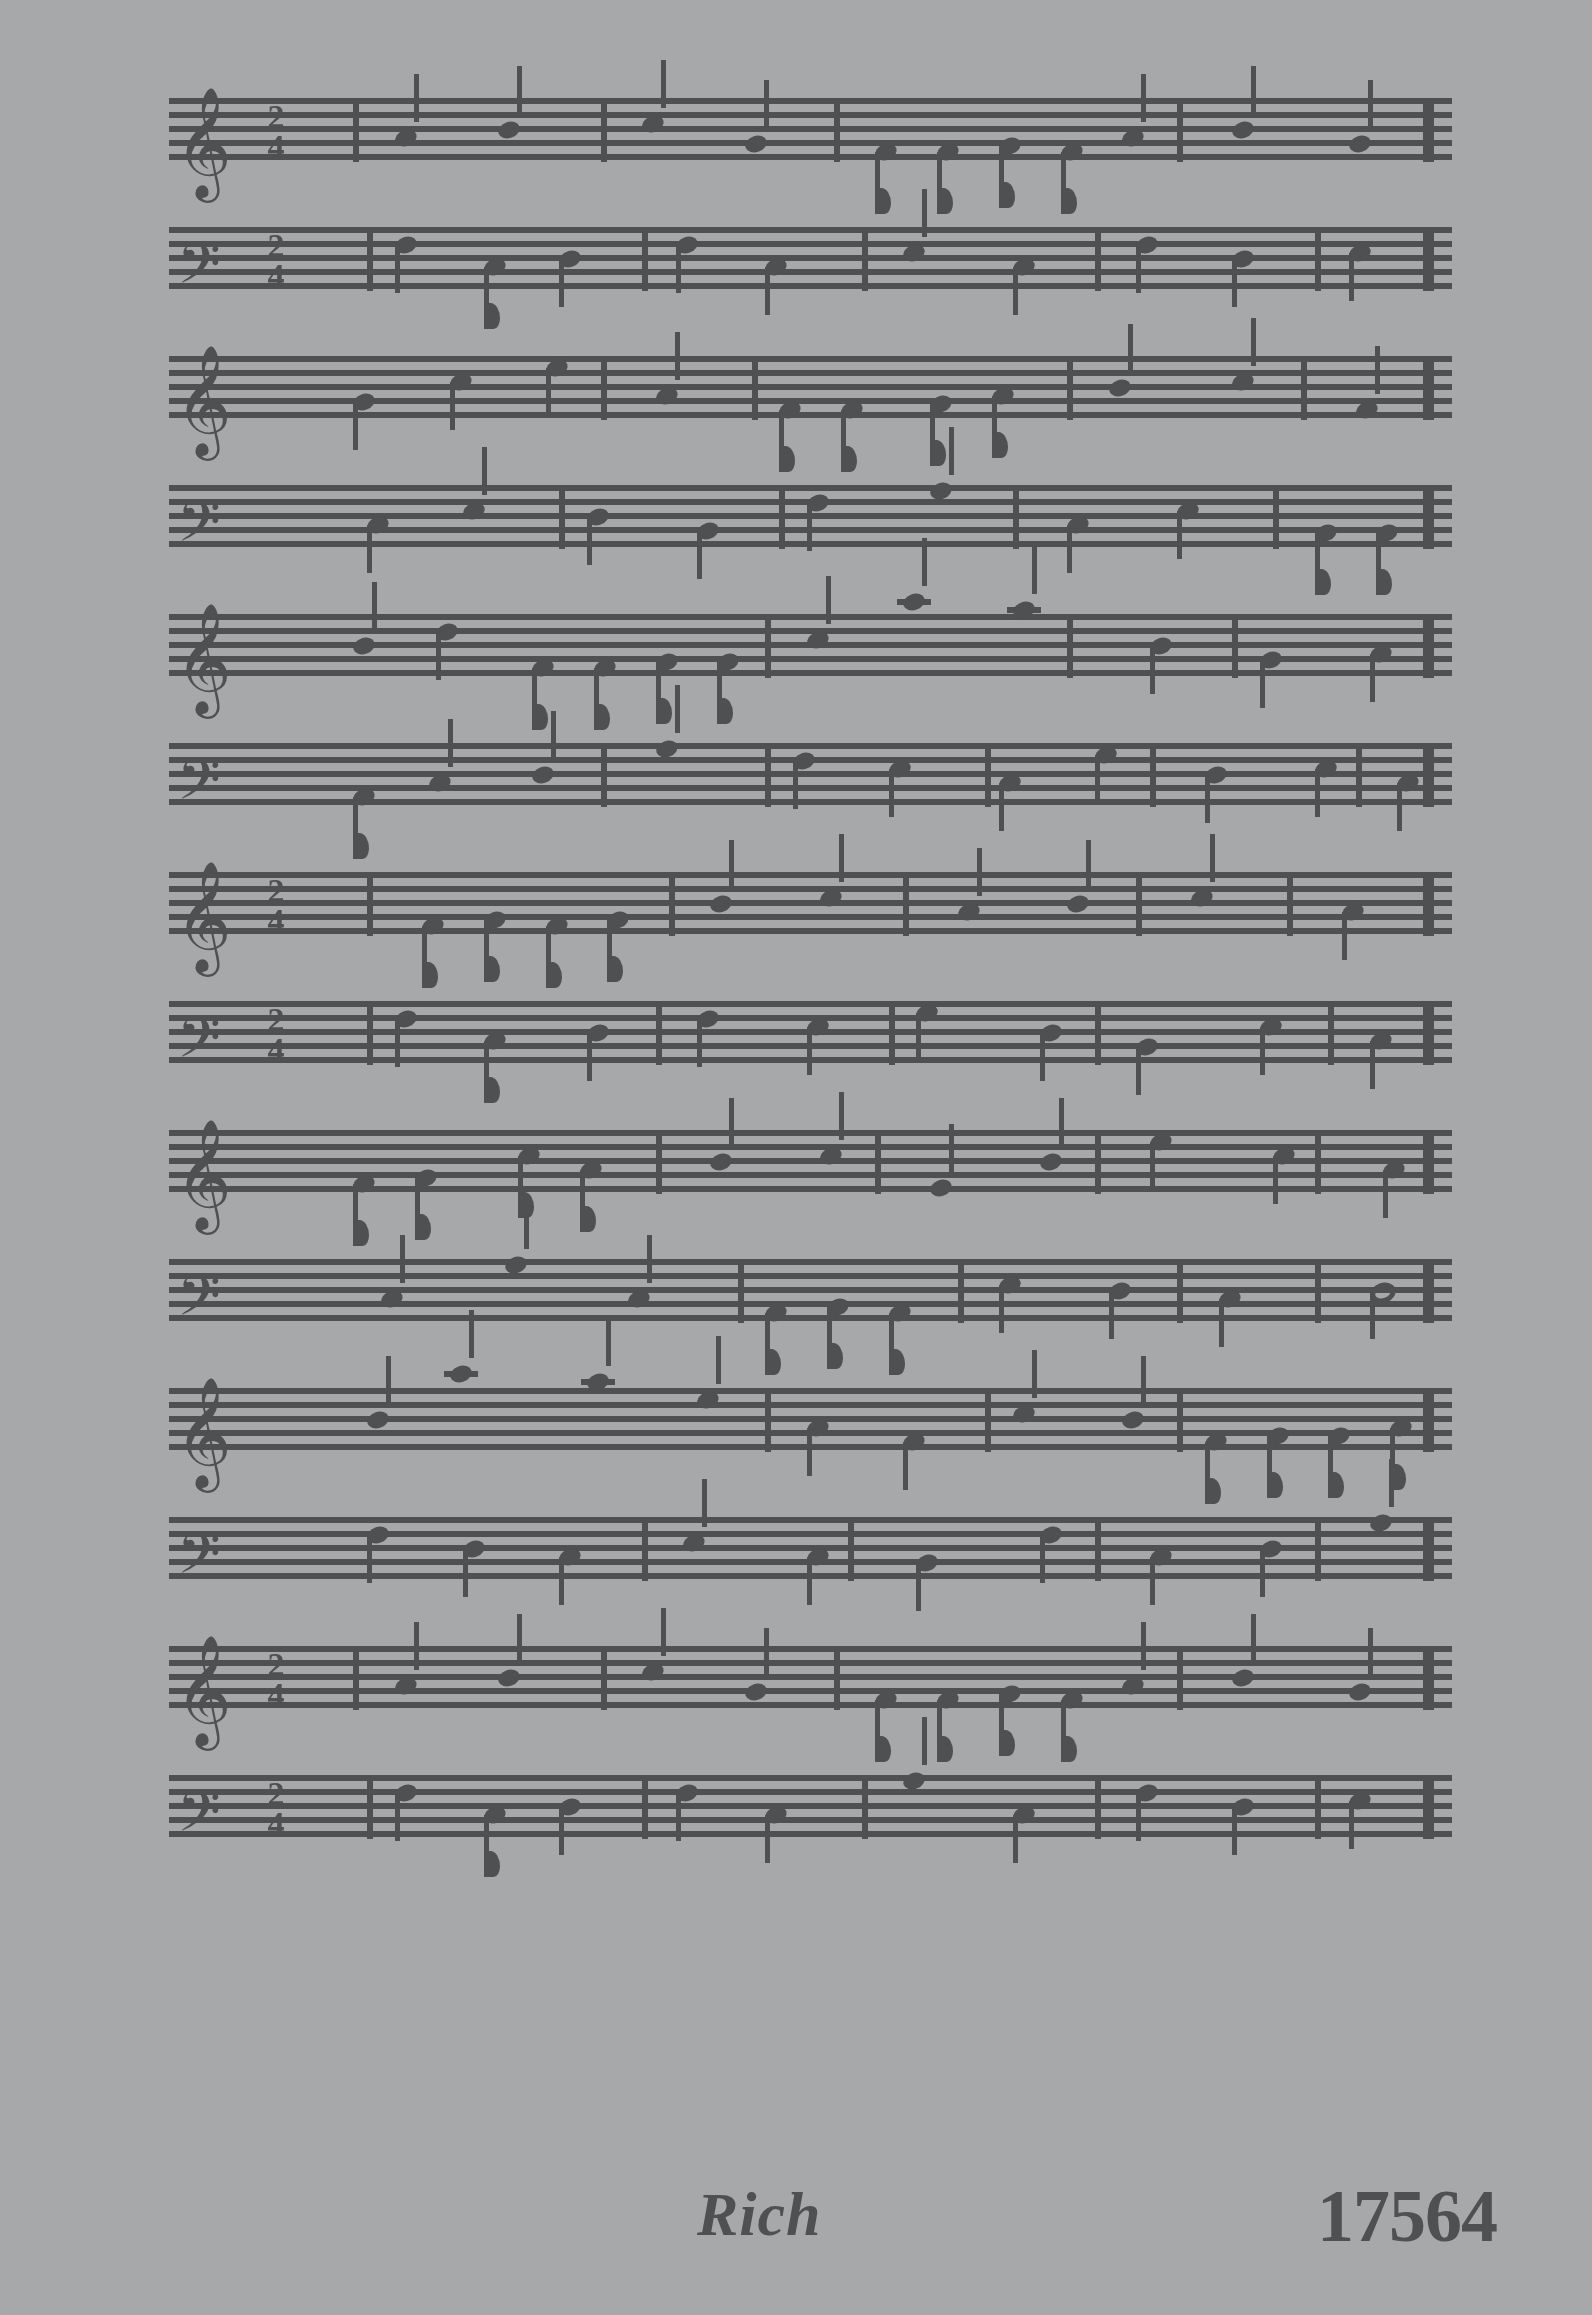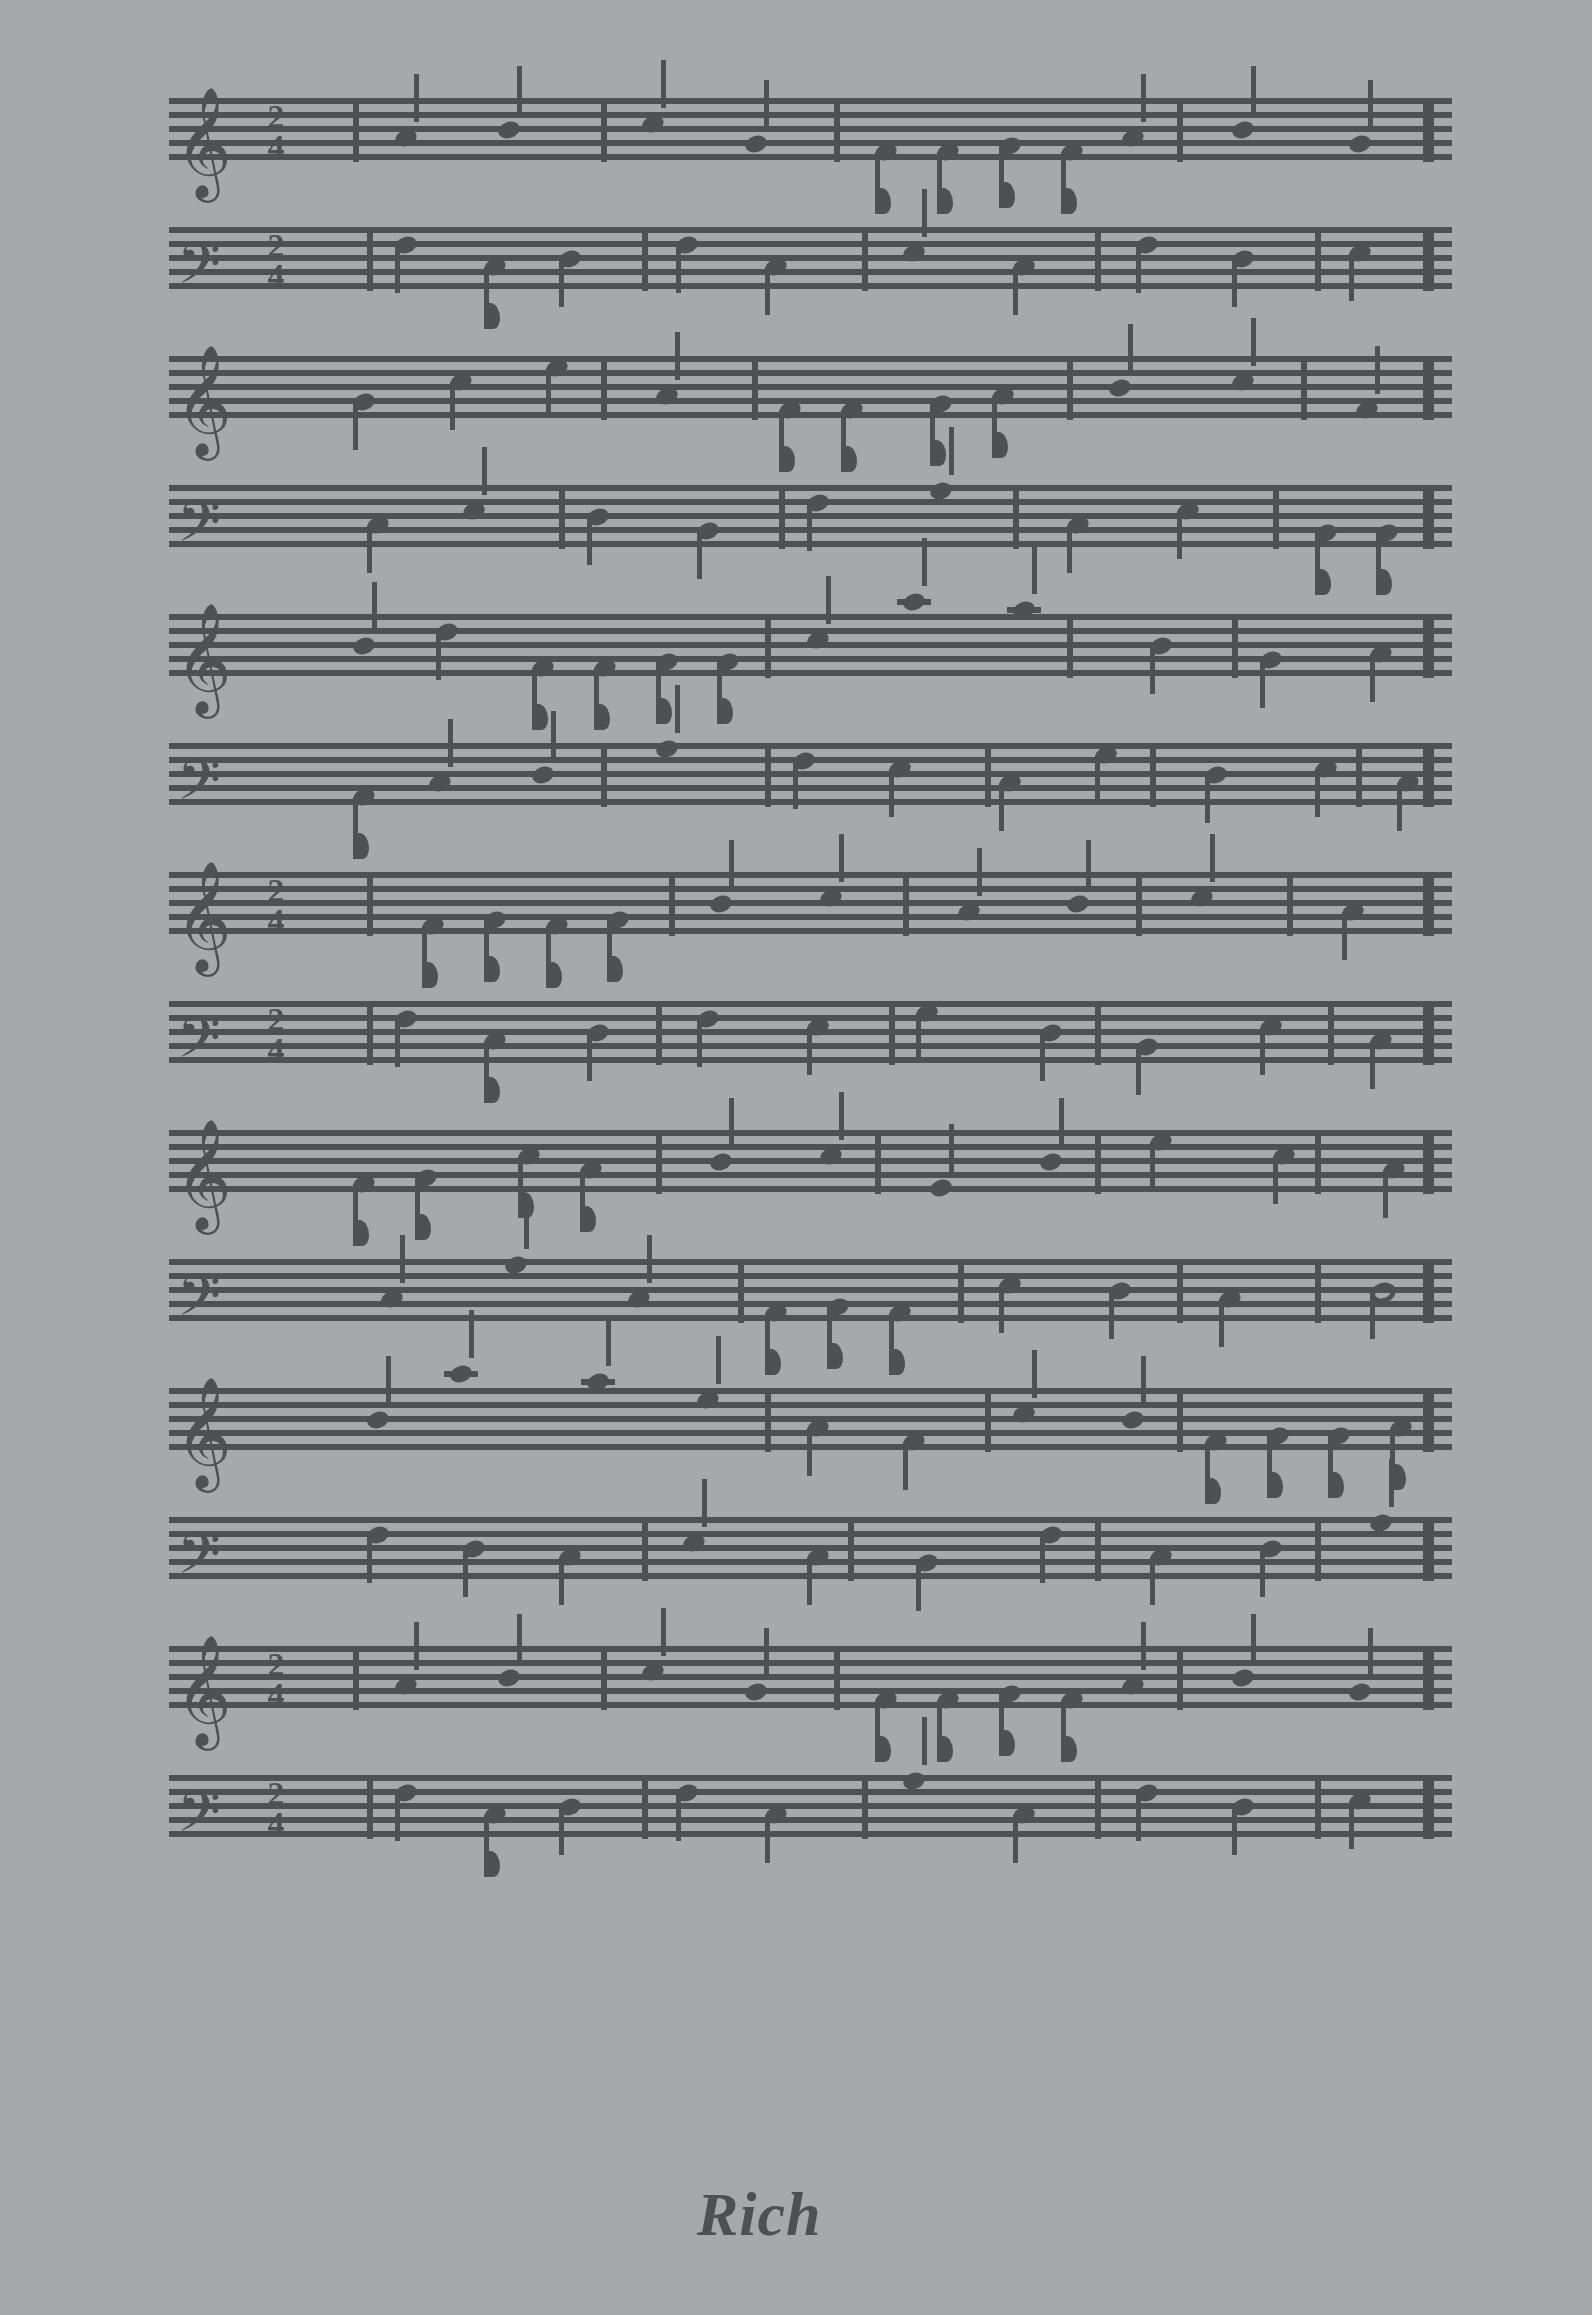--- a/index.html
+++ b/index.html
@@ -1050,14 +1050,15 @@
           <div class="stem down"></div>
         </div>
         <div class="note" style="left: 1220px; top: 46px;">
           <div class="head"></div>
           <div class="stem down"></div>
         </div>
       </div>
     </div>
 
   <div class="signature">Rich</div>
+  <div class="plate">17564</div>
 </div>
 
 
 </body></html>

